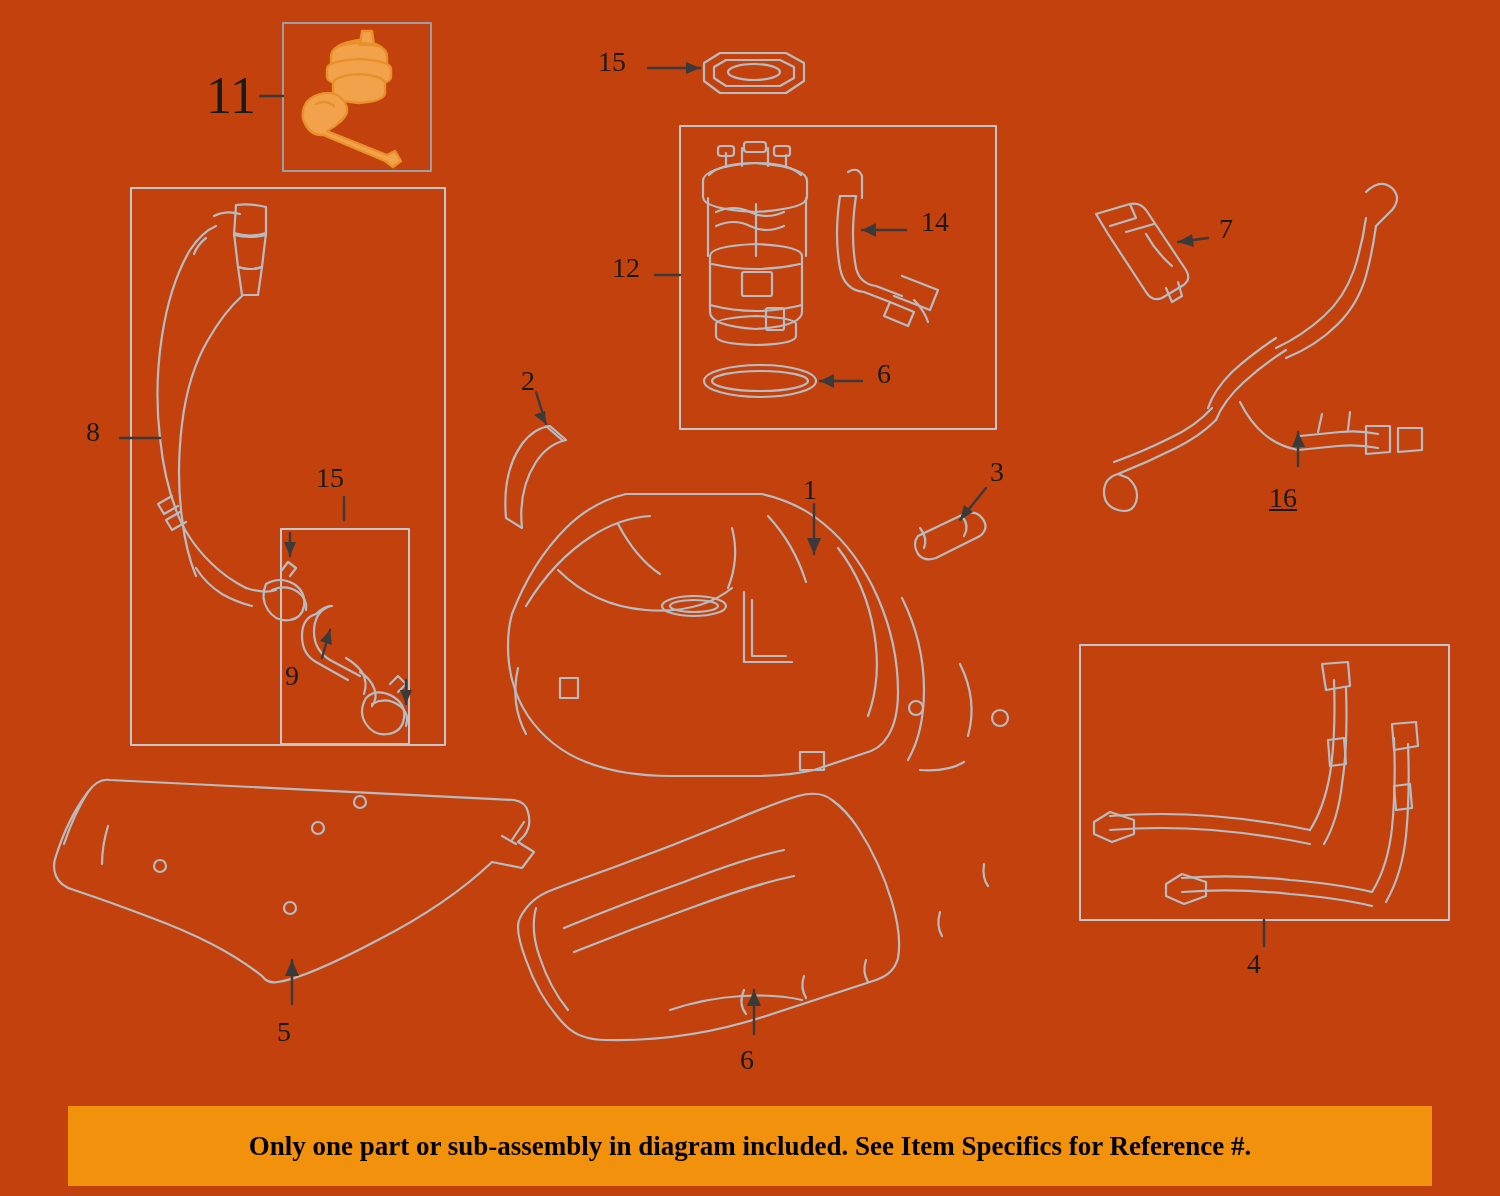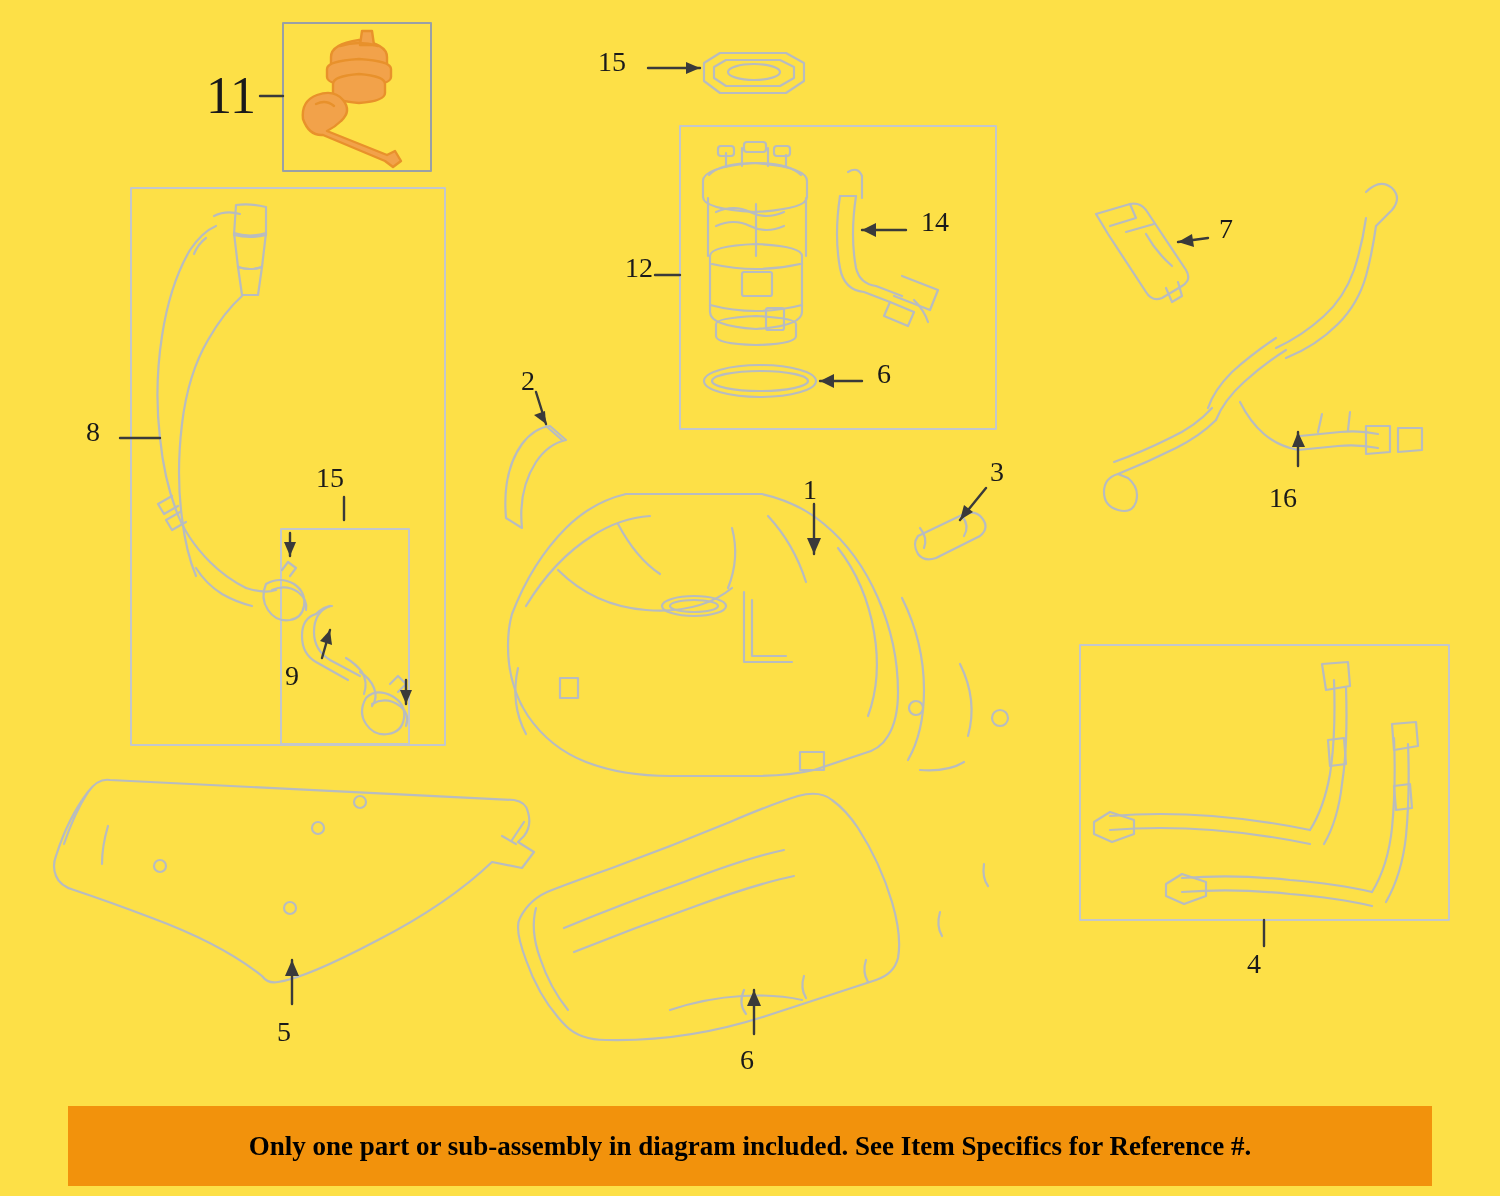--- a/index.html
+++ b/index.html
@@ -4,21 +4,21 @@
 <style>
   html, body {
     margin: 0;
     padding: 0;
     background: #ffffff;
   }
   #page {
     position: relative;
     width: 1500px;
     height: 1196px;
-    background: #fde047;
+    background: #c2410c;
     overflow: hidden;
     font-family: "Liberation Serif", serif;
   }
   svg.diagram {
     position: absolute;
     left: 0;
     top: 0;
     width: 1500px;
     height: 1196px;
   }
@@ -306,29 +306,29 @@
       <g stroke="#3a3a3a" stroke-width="2.4">
         <path d="M260 96 L283 96"></path>
       </g>
 
     </g>
   </svg>
 
   <div class="callout" style="left:206px; top:70px; font-size:52px;">11</div>
   <div class="callout" style="left:598px; top:48px;">15</div>
   <div class="callout" style="left:921px; top:208px;">14</div>
-  <div class="callout" style="left:612px; top:254px;margin-left:13px;">12</div>
+  <div class="callout" style="left:612px; top:254px;">12</div>
   <div class="callout" style="left:877px; top:360px;">6</div>
   <div class="callout" style="left:1219px; top:215px;">7</div>
   <div class="callout" style="left:86px; top:418px;">8</div>
   <div class="callout" style="left:316px; top:464px;">15</div>
   <div class="callout" style="left:521px; top:367px;">2</div>
   <div class="callout" style="left:803px; top:476px;">1</div>
   <div class="callout" style="left:990px; top:458px;">3</div>
-  <div class="callout" style="left:1269px; top:484px;">16</div>
+  <div class="callout" style="left:1269px; top:484px;text-decoration:underline;">16</div>
   <div class="callout" style="left:285px; top:662px;">9</div>
   <div class="callout" style="left:1247px; top:950px;">4</div>
   <div class="callout" style="left:277px; top:1018px;">5</div>
   <div class="callout" style="left:740px; top:1046px;">6</div>
 
   <div class="banner">
     <div class="banner-line">Only one part or sub-assembly in diagram included. See Item Specifics for Reference #.</div>
   </div>
 
 </div>

